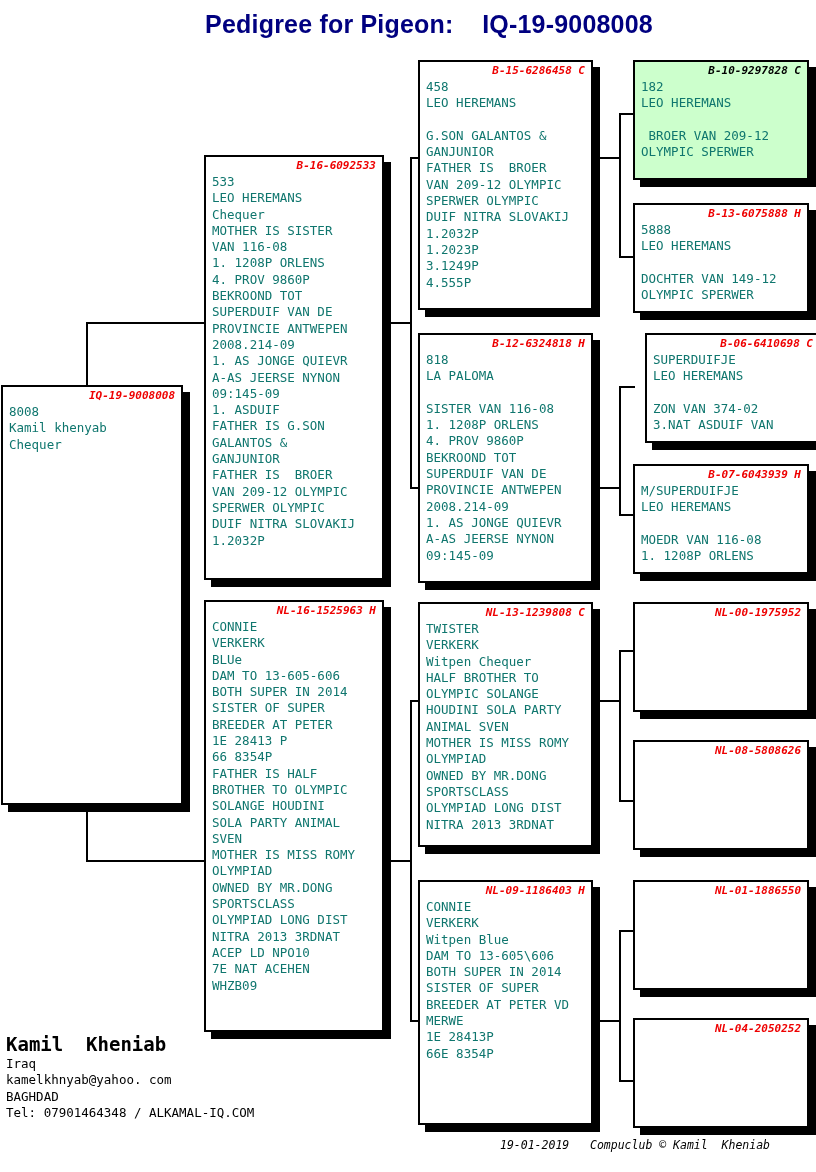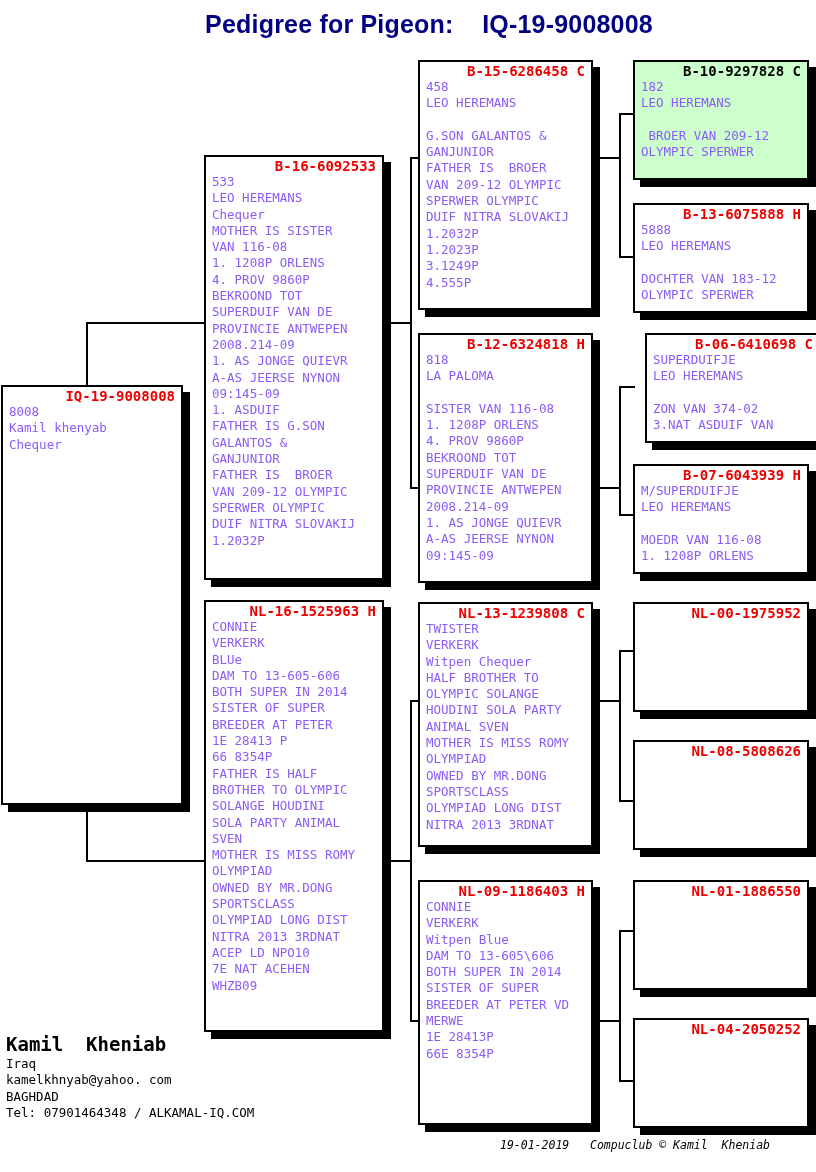--- a/index.html
+++ b/index.html
@@ -41,36 +41,37 @@
     overflow: hidden;
   }
   .node.green {
     background: #ccffcc;
   }
   .node-id {
     display: block;
     text-align: right;
     padding: 1px 6px 0 4px;
     font-family: "DejaVu Sans Mono", "Liberation Mono", monospace;
-    font-size: 14px;
+    font-size: 11px;
     font-weight: bold;
+    font-style: italic;
     color: #ee0000;
     white-space: pre;
     line-height: 16px;
   }
   .node.green .node-id {
     color: #000000;
   }
   .node-body {
     display: block;
     padding: 0 4px 2px 6px;
     font-family: "DejaVu Sans Mono", "Liberation Mono", monospace;
     font-size: 12.5px;
     line-height: 16.3px;
-    color: #8b5cf6;
+    color: #0f766e;
     white-space: pre;
   }
 
   
   .ln {
     position: absolute;
     background: #000000;
   }
   .ln-h { height: 2px; }
   .ln-v { width: 2px; }
@@ -285,21 +286,21 @@
 
  BROER VAN 209-12
 OLYMPIC SPERWER</span>
 </div>
 
 <div class="node" style="left:633px; top:203px; width:176px; height:110px;">
   <span class="node-id">B-13-6075888 H</span>
   <span class="node-body">5888
 LEO HEREMANS
 
-DOCHTER VAN 183-12
+DOCHTER VAN 149-12
 OLYMPIC SPERWER</span>
 </div>
 
 <div class="node" style="left:633px; top:333px; width:176px; height:110px;margin-left:12px;">
   <span class="node-id">B-06-6410698 C</span>
   <span class="node-body">SUPERDUIFJE
 LEO HEREMANS
 
 ZON VAN 374-02
 3.NAT ASDUIF VAN</span>

